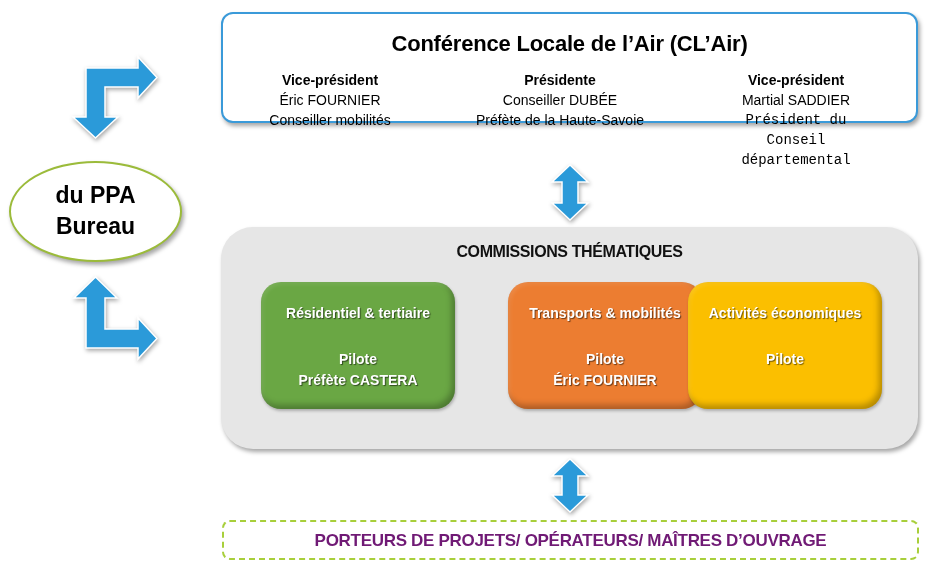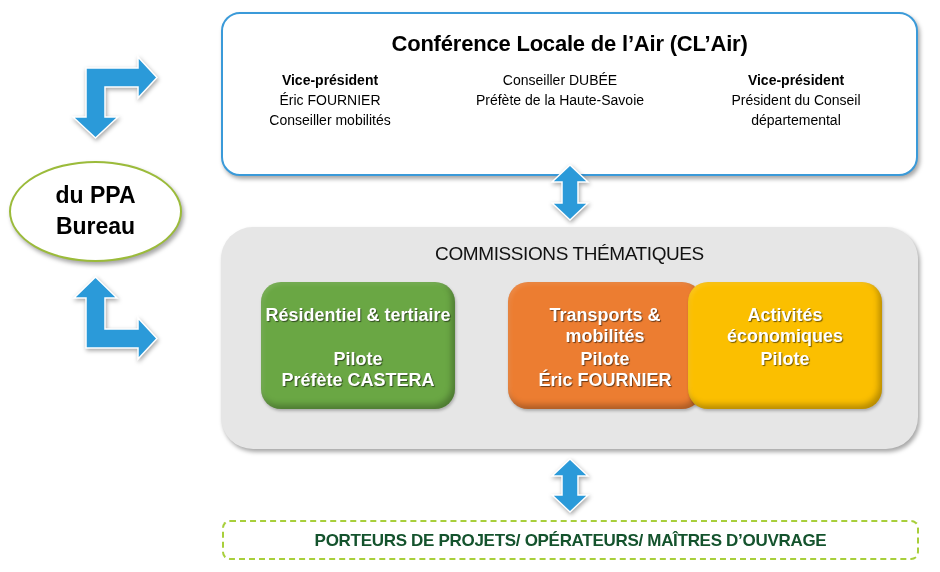--- a/index.html
+++ b/index.html
@@ -6,22 +6,22 @@
   body {
     width: 940px; height: 572px; position: relative; overflow: hidden;
     background: #ffffff;
     font-family: "Liberation Sans", "DejaVu Sans", sans-serif;
     color: #000;
   }
   .abs { position: absolute; }
 
   
   #conf-box {
-    left: 221px; top: 12px; width: 697px; height: 164px;
-    border: 2px solid #3a9ad9; border-radius: 19px; box-sizing: border-box;
+    left: 221px; top: 12px; width: 697px; height: 111px;
+    border: 2px solid #3a9ad9; border-radius: 12px; box-sizing: border-box;
     background: #fff;
     box-shadow: 2px 3px 4px rgba(0,0,0,0.35);
   }
   #conf-title {
     left: 0; top: 17px; width: 100%; text-align: center;
     font-size: 22px; font-weight: bold; letter-spacing: -0.2px;
   }
   .member {
     top: 56px; width: 210px; text-align: center; font-size: 14px; line-height: 20px;
   }
@@ -31,25 +31,25 @@
   #member-2 { left: 468px; }
 
   
   #comm-box {
     left: 221px; top: 227px; width: 697px; height: 222px;
     background: #e6e6e6; border-radius: 32px;
     box-shadow: 2px 3px 4px rgba(0,0,0,0.35);
   }
   #comm-title {
     left: 0; top: 16px; width: 100%; text-align: center;
-    font-size: 19px; font-weight: normal; letter-spacing: -0.4px; color: #111;
+    font-size: 16px; font-weight: bold; letter-spacing: -0.4px; color: #111;
   }
   .card {
     top: 55px; width: 194px; height: 127px; border-radius: 20px;
-    color: #fff; text-align: center; font-weight: bold; font-size: 18px;
+    color: #fff; text-align: center; font-weight: bold; font-size: 14px;
     text-shadow: 1px 1px 1px rgba(0,0,0,0.55);
     box-shadow: inset -3px -4px 6px rgba(0,0,0,0.28), inset 2px 2px 4px rgba(255,255,255,0.12), 1px 2px 3px rgba(0,0,0,0.25);
   }
   .card .c-name { position: absolute; left: 0; top: 23px; width: 100%; }
   .card .c-pilot { position: absolute; left: 0; top: 67px; width: 100%; line-height: 21px; }
   #card-0 { left: 40px; }
   #card-1 { left: 253px; margin-left: 34px; }
   #card-2 { left: 467px; }
 
   
@@ -81,26 +81,28 @@
 <body>
 
 <div id="conf-box" class="abs">
   <div id="conf-title" class="abs">Conférence Locale de l’Air (CL’Air)</div>
   <div id="member-0" class="abs member">
     <div class="role">Vice-président</div>
     <div>Éric FOURNIER</div>
     <div>Conseiller mobilités</div>
   </div>
   <div id="member-1" class="abs member">
+    <div class="role">Présidente</div>
     <div>Conseiller DUBÉE</div>
     <div>Préfète de la Haute-Savoie</div>
   </div>
   <div id="member-2" class="abs member">
     <div class="role">Vice-président</div>
-    <div style="padding:0 30px;">Président du Conseil départemental</div>
+    <div>Martial SADDIER</div>
+    <div style="padding:0 30px;font-family:Liberation Mono, monospace;">Président du Conseil départemental</div>
   </div>
 </div>
 
 <div id="bureau" class="abs" style="border-color: rgb(155, 187, 58);">
   <div id="bureau-label" class="abs">
     <div>du PPA</div>
     <div>Bureau</div>
   </div>
 </div>
 
@@ -122,21 +124,21 @@
   </div>
   <div id="card-2" class="abs card" style="background: rgb(251, 191, 0);">
     <div class="c-name">Activités économiques</div>
     <div class="c-pilot">
       <div>Pilote</div>
     </div>
   </div>
 </div>
 
 <div id="porteurs" class="abs">
-  <div id="porteurs-label" class="abs" style="color: #14532d;">PORTEURS DE PROJETS/ OPÉRATEURS/ MAÎTRES D’OUVRAGE</div>
+  <div id="porteurs-label" class="abs" style="color: #701a75;">PORTEURS DE PROJETS/ OPÉRATEURS/ MAÎTRES D’OUVRAGE</div>
 </div>
 
 <svg class="arrow" style="left:0;top:0;" width="940" height="572">
 
   <path d="M86 68 L138 68 L138 57 L157 77.5 L138 98 L138 87 L105 87 L105 117 L118 117 L95.5 138 L73 117 L86 117 Z" style="fill: rgb(43, 154, 217);"></path>
 
   <path d="M95.5 277 L117 298 L105 298 L105 329 L138 329 L138 318 L157 338.5 L138 359 L138 348 L86 348 L86 298 L74 298 Z" style="fill: rgb(43, 154, 217);"></path>
 
   <path d="M570 165 L588 182 L578 182 L578 203 L588 203 L570 220 L552 203 L562 203 L562 182 L552 182 Z" style="fill: rgb(43, 154, 217);"></path>
 

